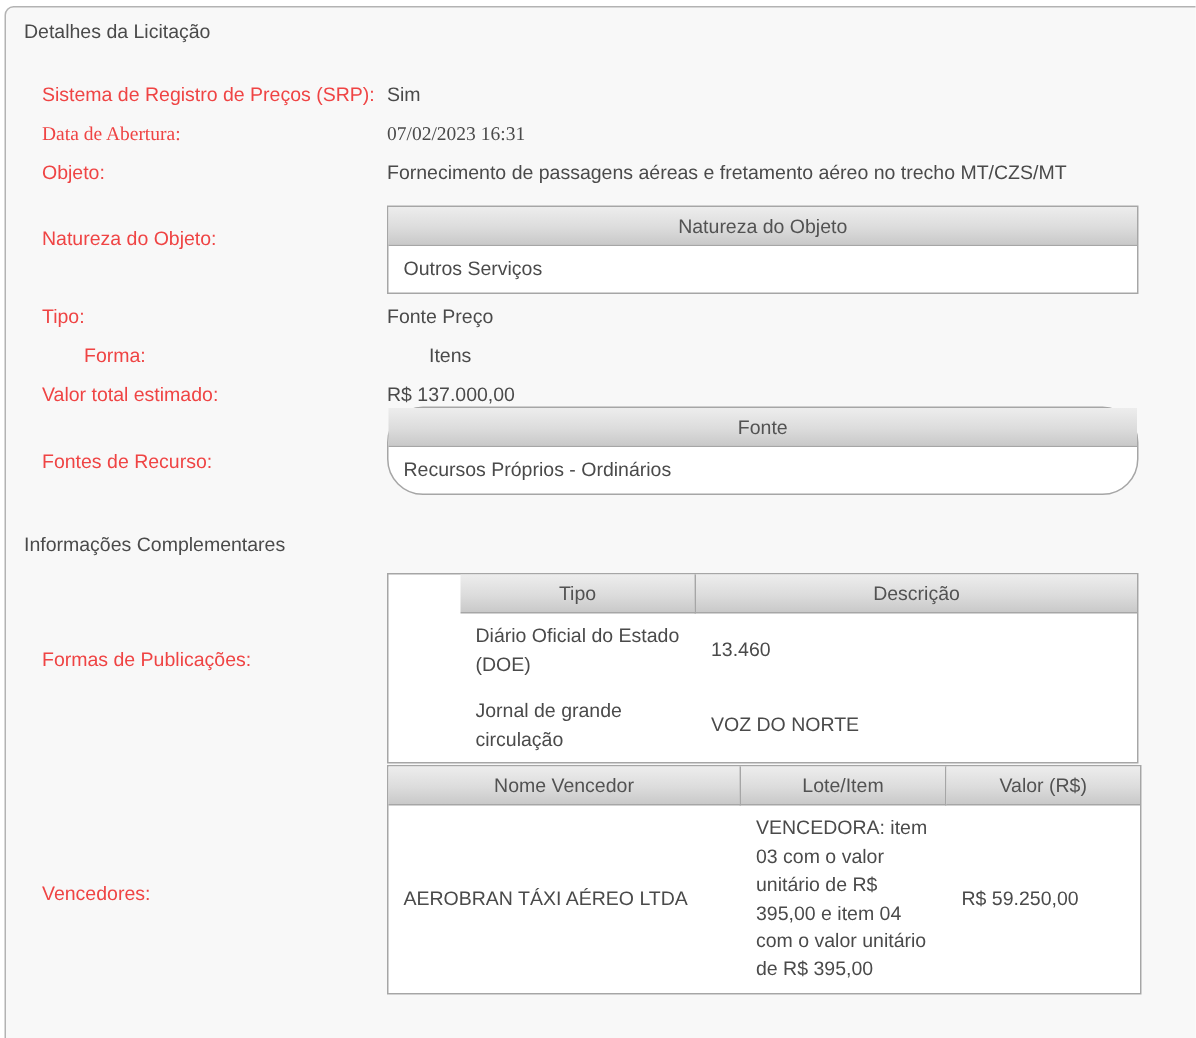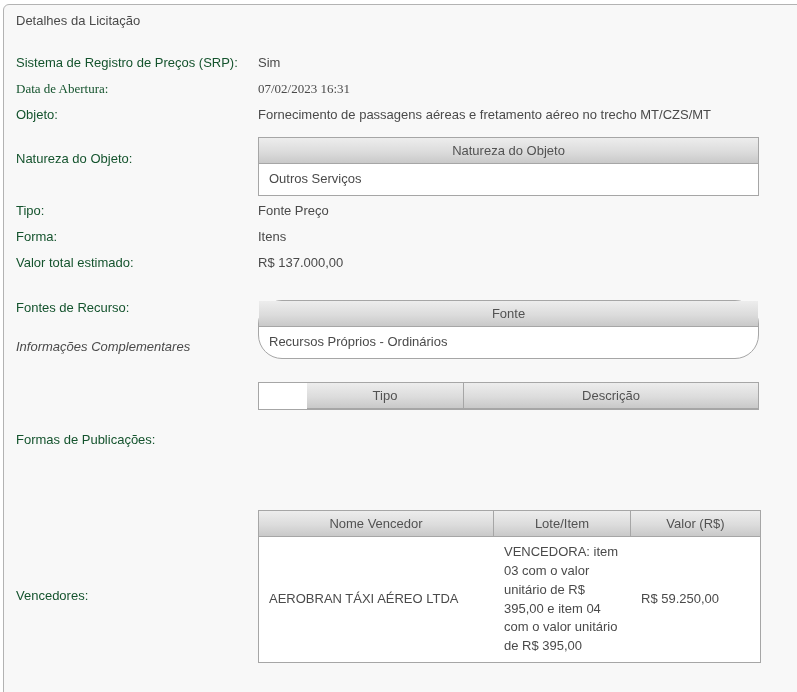--- a/index.html
+++ b/index.html
@@ -11,21 +11,21 @@
   }
   .panel {
     position:absolute; left:3px; top:4px; width:812px; height:740px;
     background:#f8f8f8; border:1px solid #b3b3b3; border-radius:6px;
     box-sizing:border-box;
   }
   .section-title {
     position:absolute; left:16px; font-size:13px; color:#4a4a4a; white-space:nowrap;
   }
   .lbl {
-    position:absolute; left:16px; font-size:13px; color:#14532d; white-space:nowrap;
+    position:absolute; left:28px; font-size:13px; color:#ef4444; white-space:nowrap;
   }
   .val {
     position:absolute; left:258px; font-size:13px; color:#4a4a4a; white-space:nowrap;
   }
   table.dt {
     position:absolute; left:258px; width:501px;
     border-collapse:separate; border-spacing:0;
     background:#ffffff; border:1px solid #a6a6a6;
     font-size:13px; color:#4a4a4a; table-layout:fixed;
     box-sizing:border-box;
@@ -42,25 +42,25 @@
     overflow-wrap:break-word;
   }
   
   #title-detalhes      { top:13px; }
   #row-srp .lbl,  #row-srp .val   { top:55px; }
   #row-data .lbl, #row-data .val  { top:81px;font-family:Liberation Serif, serif; }
   #row-obj .lbl,  #row-obj .val   { top:107px; }
   #lbl-natureza  { top:151px; }
   #tbl-natureza  { top:137px; }
   #row-tipo .lbl,  #row-tipo .val  { top:203px; }
-  #row-forma .lbl, #row-forma .val { top:229px; }
+  #row-forma .lbl, #row-forma .val { top:229px;margin-left:28px; }
   #row-valor .lbl, #row-valor .val { top:255px; }
   #lbl-fontes { top:300px; }
-  #tbl-fonte  { top:300px;border-radius:24px; }
-  #title-complementares { top:339px;font-style:italic; }
+  #tbl-fonte  { top:271px;border-radius:24px; }
+  #title-complementares { top:355px; }
   #lbl-publicacoes { top:432px; }
   #tbl-publicacoes { top:382px;padding-left:48px; }
   #lbl-vencedores  { top:588px; }
   #tbl-vencedores  { top:510px; }
   #tbl-natureza td, #tbl-fonte td { height:16px; white-space:nowrap; }
   #tbl-publicacoes col.c-tipo { width:157px; }
   #tbl-vencedores col.c-nome  { width:235px; }
   #tbl-vencedores col.c-lote  { width:137px; }
   #tbl-vencedores col.c-valor { width:129px; }
   #tbl-publicacoes td { height:36px; }
@@ -138,20 +138,28 @@
       <col class="c-tipo">
       <col>
     </colgroup>
   <thead>
     <tr>
       <th>Tipo</th>
       <th>Descrição</th>
     </tr>
   </thead>
   <tbody>
+    <tr>
+      <td>Diário Oficial do Estado (DOE)</td>
+      <td>13.460</td>
+    </tr>
+    <tr>
+      <td>Jornal de grande circulação</td>
+      <td>VOZ DO NORTE</td>
+    </tr>
   </tbody>
 </table>
 
 <div class="lbl" id="lbl-vencedores">Vencedores:</div>
 <table class="dt" id="tbl-vencedores">
   <colgroup>
       <col class="c-nome">
       <col class="c-lote">
       <col class="c-valor">
     </colgroup>

